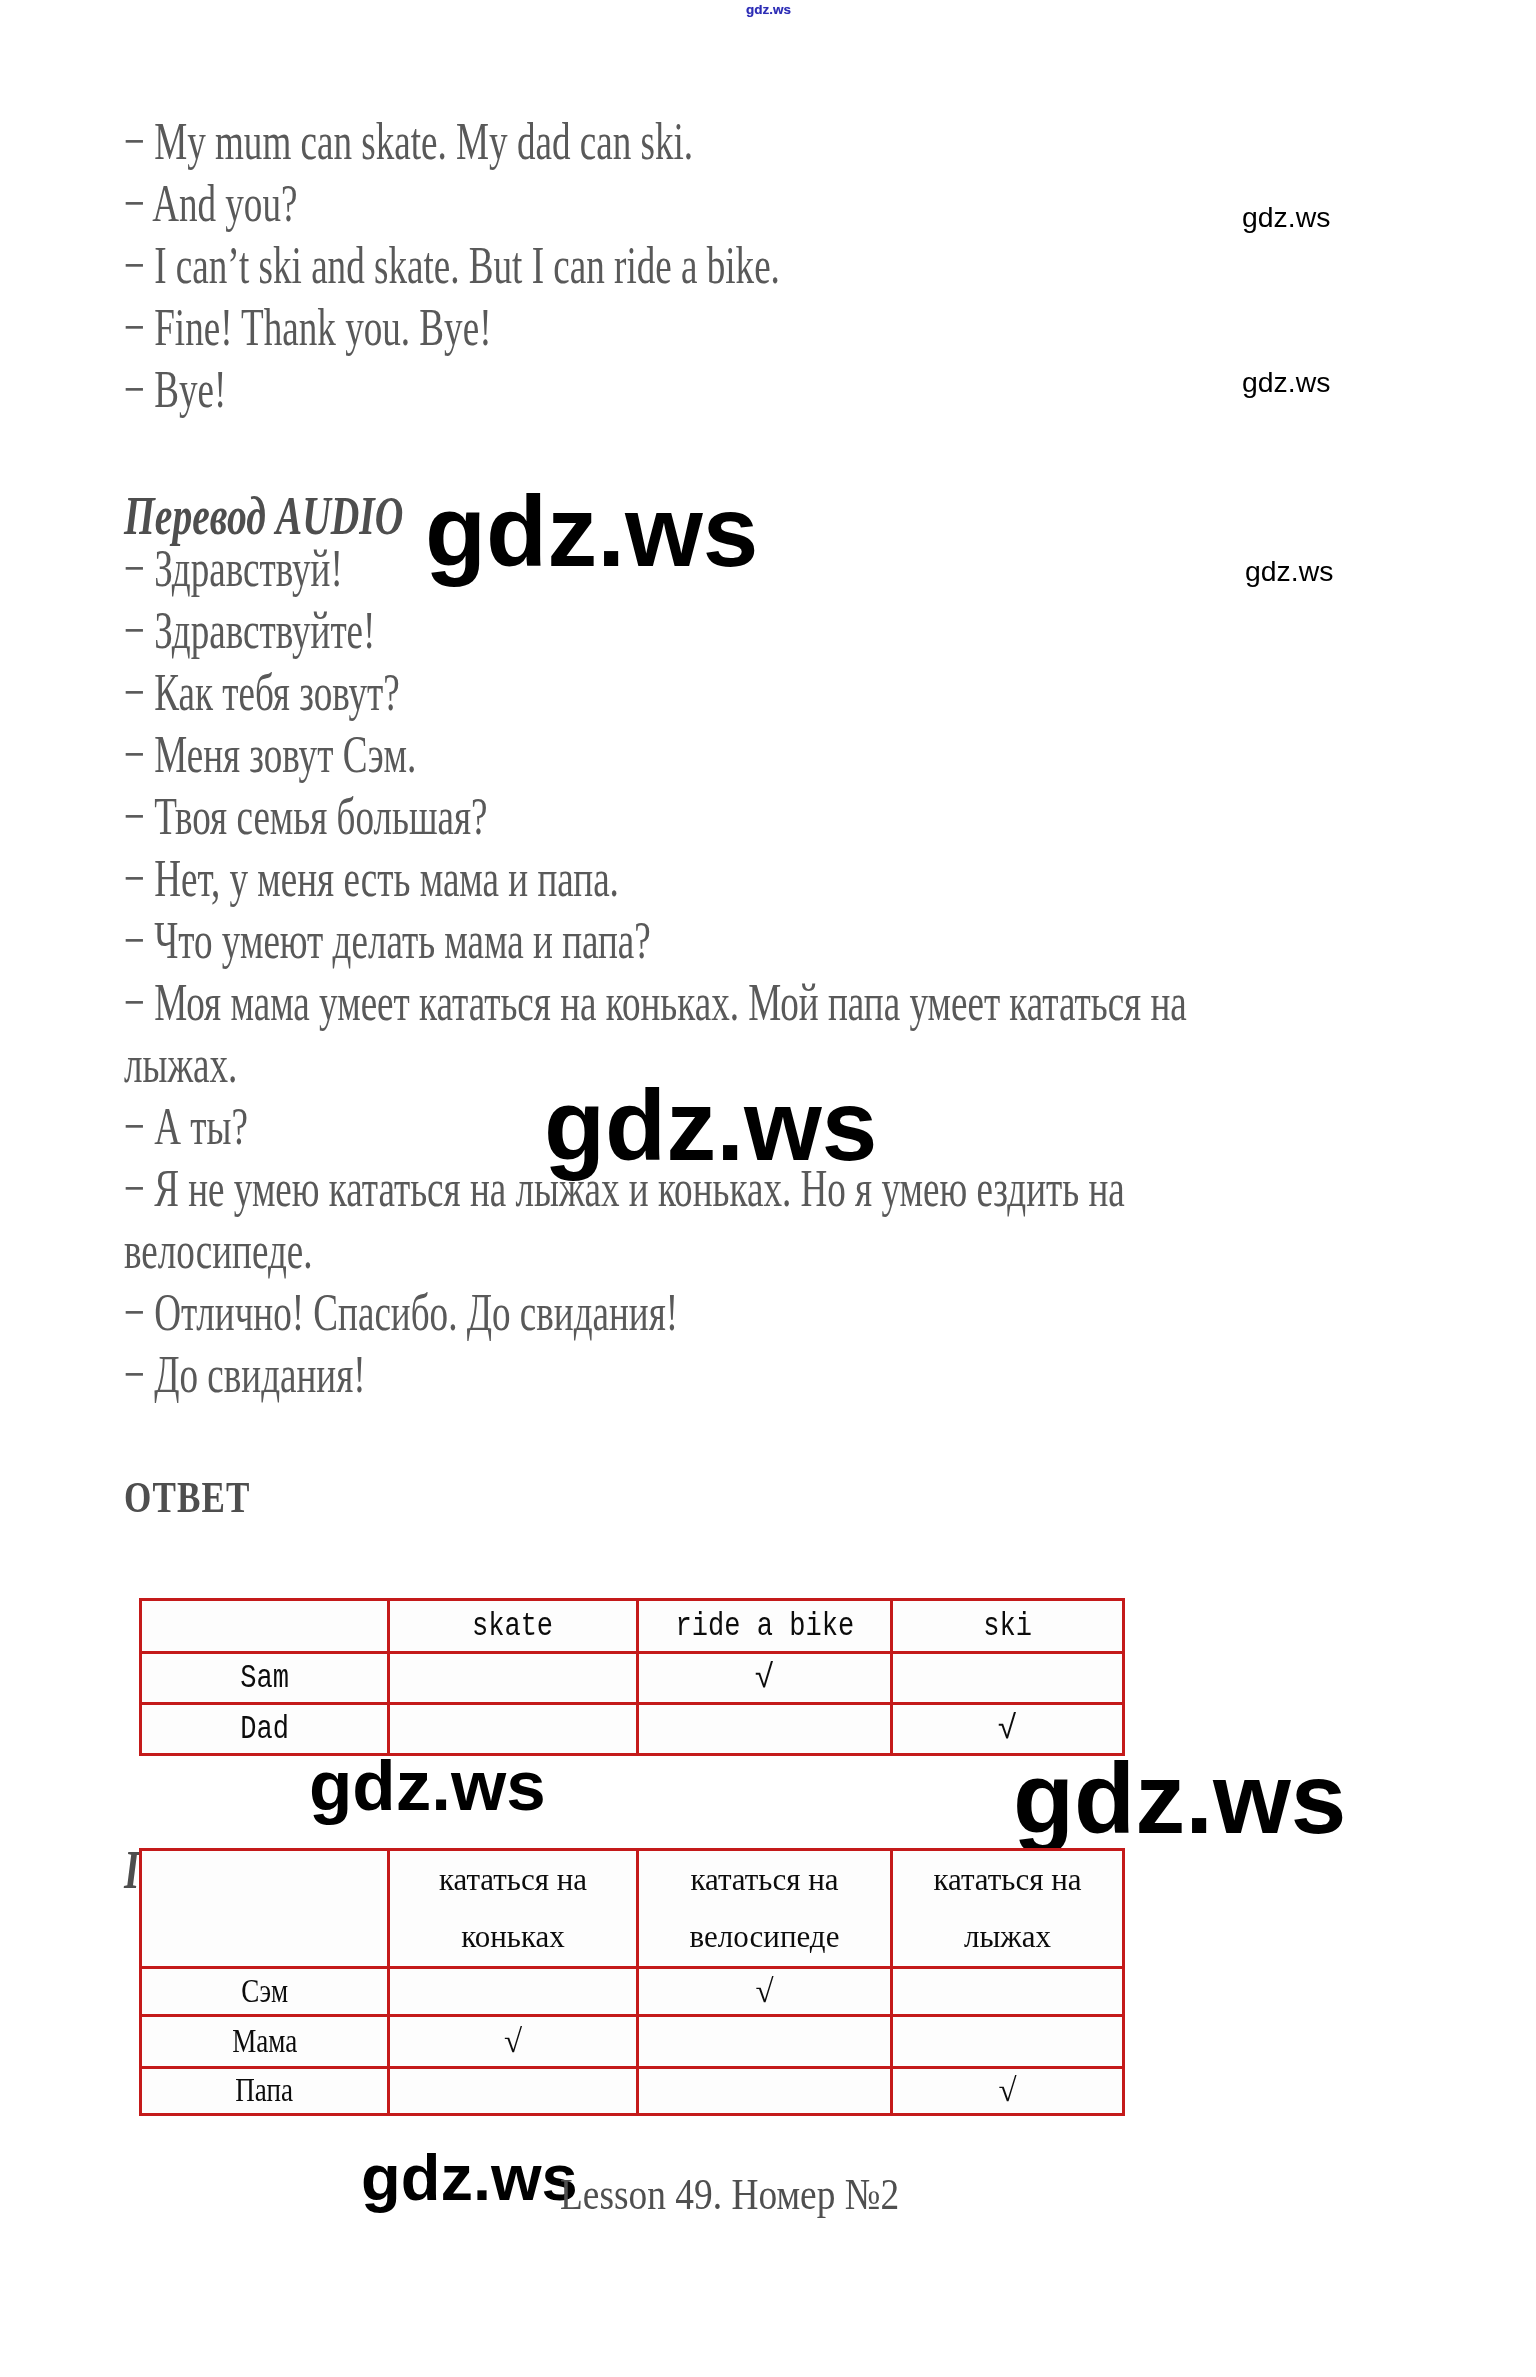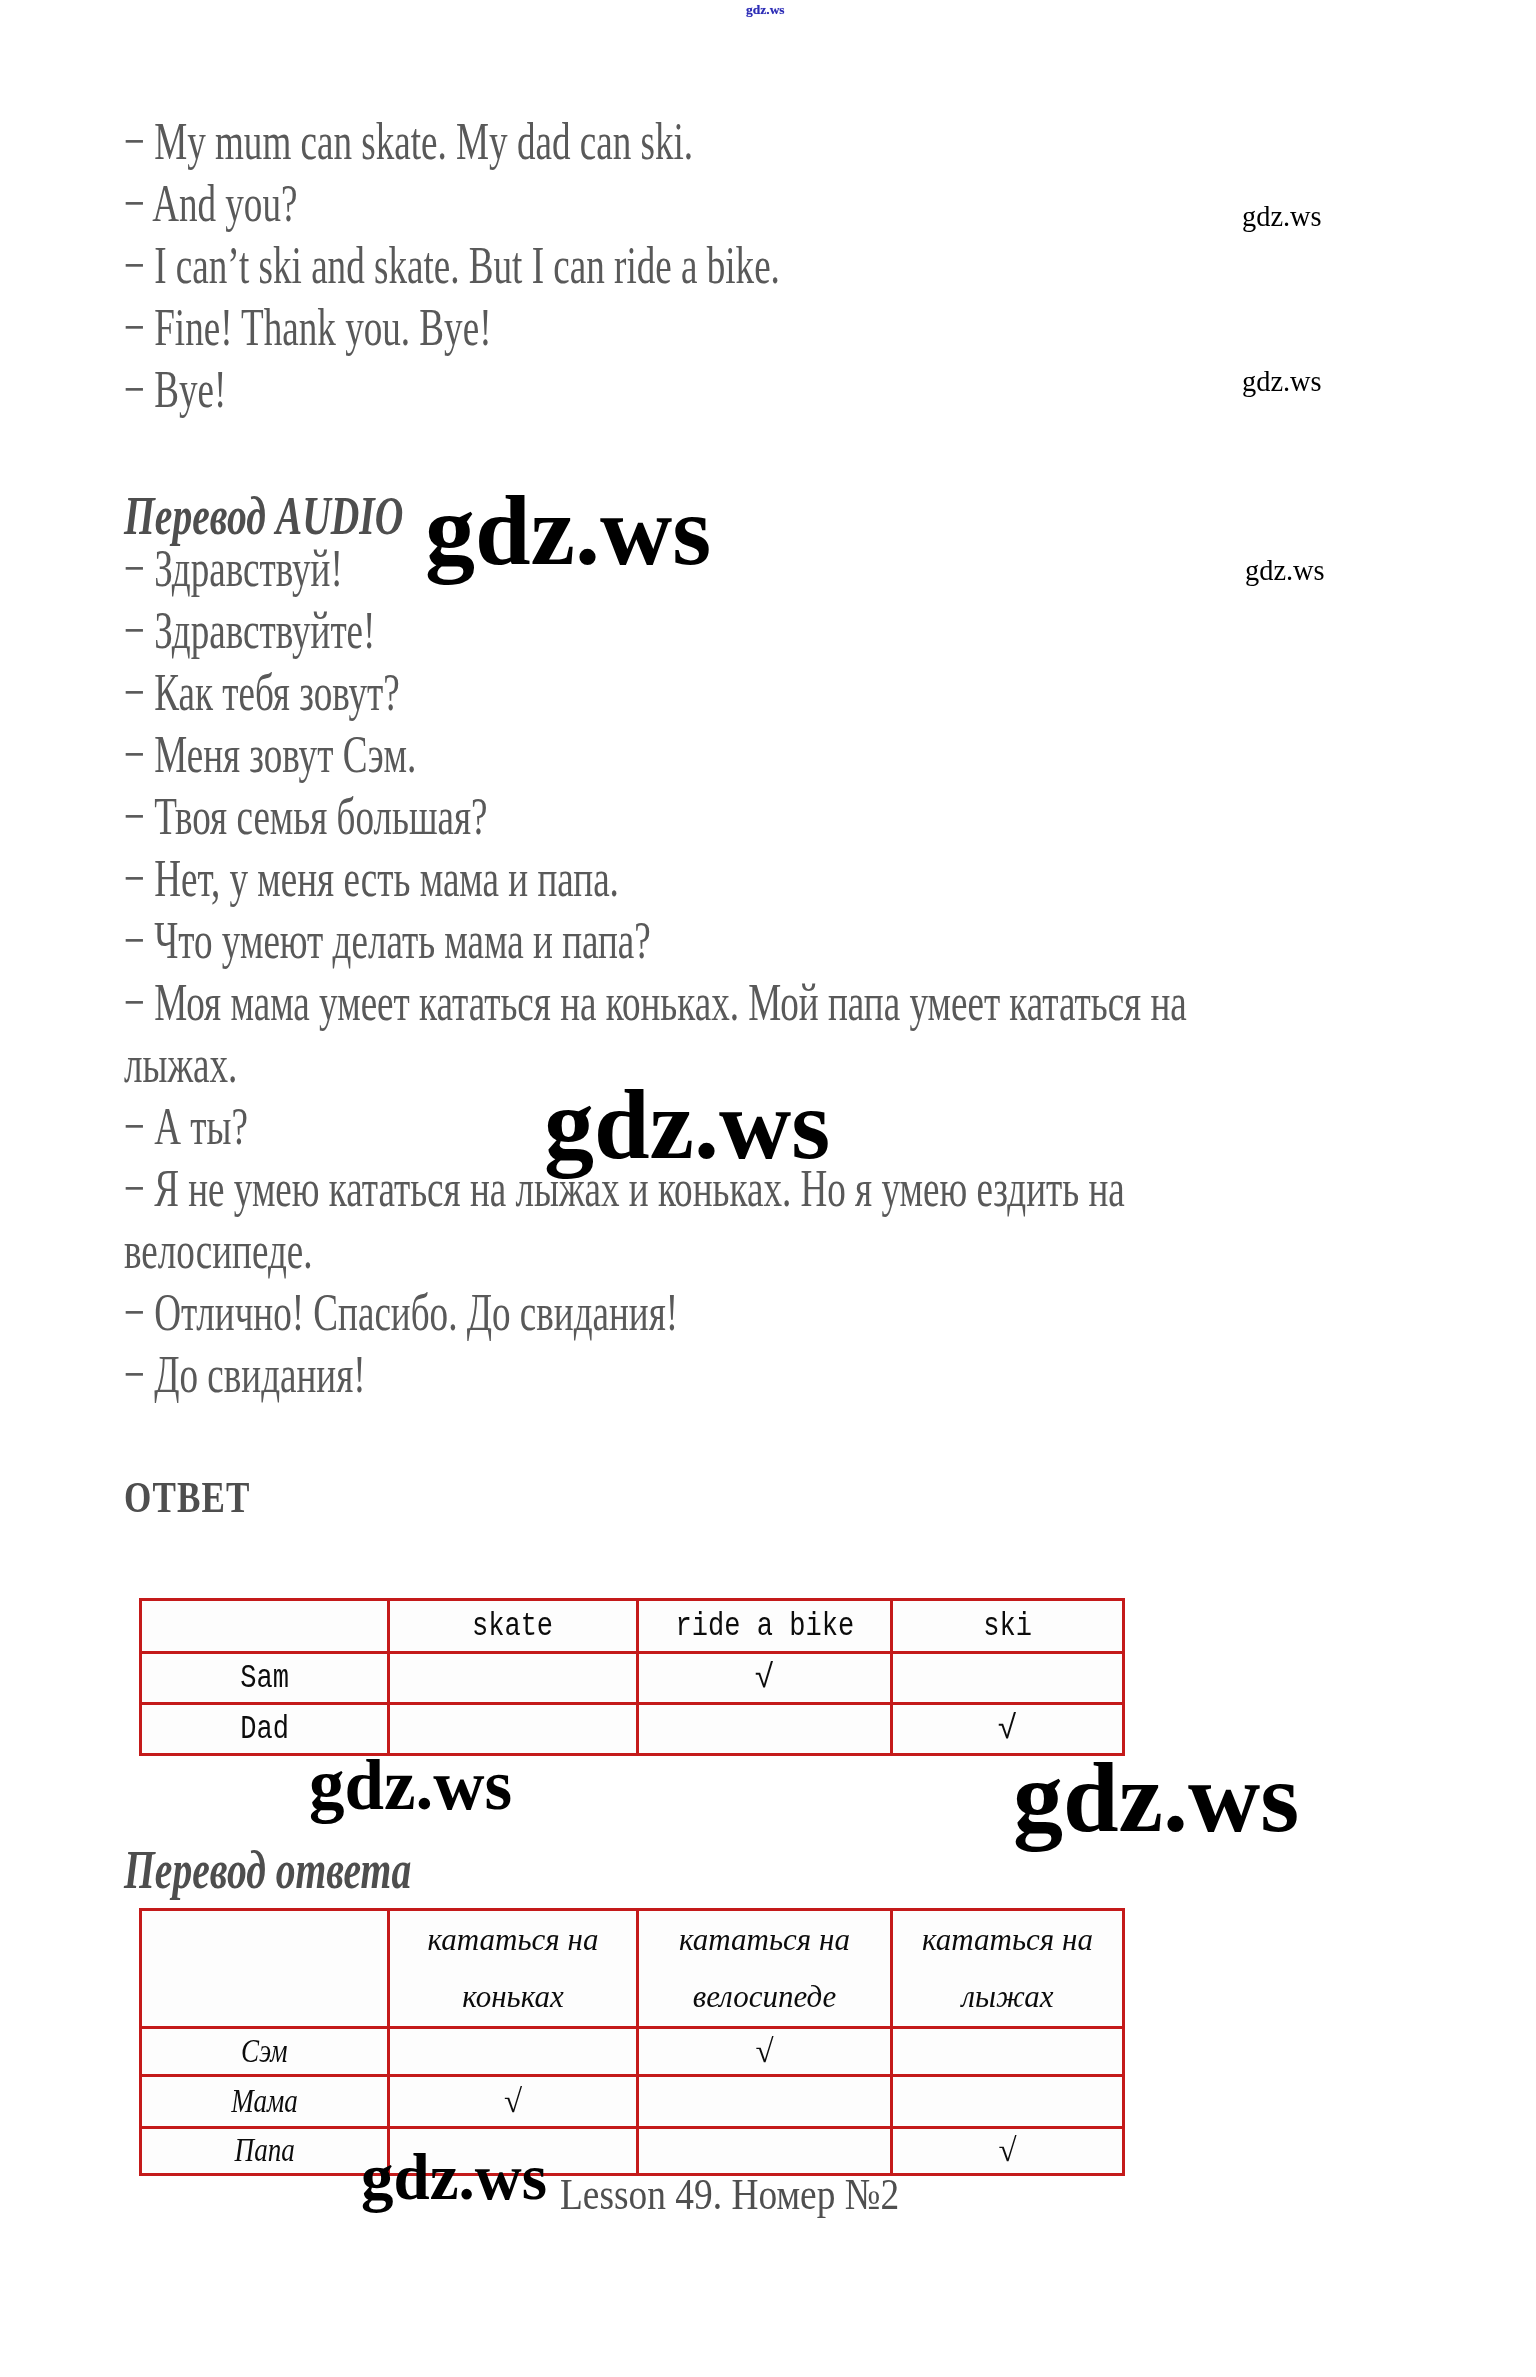--- a/index.html
+++ b/index.html
@@ -38,21 +38,21 @@
     font-weight: bold;
     color: #4e4e4e;
     transform: scaleX(0.78);
     transform-origin: 0 0;
     line-height: 62px;
     letter-spacing: 1.4px;
     white-space: nowrap;
   }
 
   
-  .wm { font-family: Liberation Serif, serif; color: #000; line-height: 1; white-space: nowrap; }
+  .wm { font-family: Liberation Sans, sans-serif; color: #000; line-height: 1; white-space: nowrap; }
   .wm-big    { font-size: 100px; font-weight: bold; }
   .wm-med    { font-size: 71px; font-weight: bold; }
   .wm-bottom { font-size: 65px;  font-weight: bold; }
   .wm-right  { font-size: 28.4px;  font-weight: normal; }
   .wm-tiny   { font-size: 13.5px;  font-weight: bold; color: #2d2db4; text-shadow: 0 0 0.7px #8a8ae0; }
 
   
   table.grid {
     position: absolute;
     border-collapse: collapse;
@@ -153,21 +153,21 @@
     <td class="chk">√</td>
   </tr>
 </tbody>
   </table>
 
 <div class="abs wm wm-med" style="left:309px; top:1750px;">gdz.ws</div>
 <div class="abs wm wm-big" style="left:1013px; top:1748px;">gdz.ws</div>
 
 <div class="abs heading-italic" style="left:124px; top:1839px;">Перевод ответа</div>
 
-<table class="grid" style="left:139px; top:1908px; width:983px;font-style:italic;">
+<table class="grid" style="left:139px; top:1848px; width:983px;">
   <colgroup>
       <col style="width:248px">
       <col style="width:249px">
       <col style="width:254px">
       <col style="width:232px">
     </colgroup>
   <tbody>
       <tr style="height:100px;">
     <td></td>
     <td class="wrap2">кататься на

